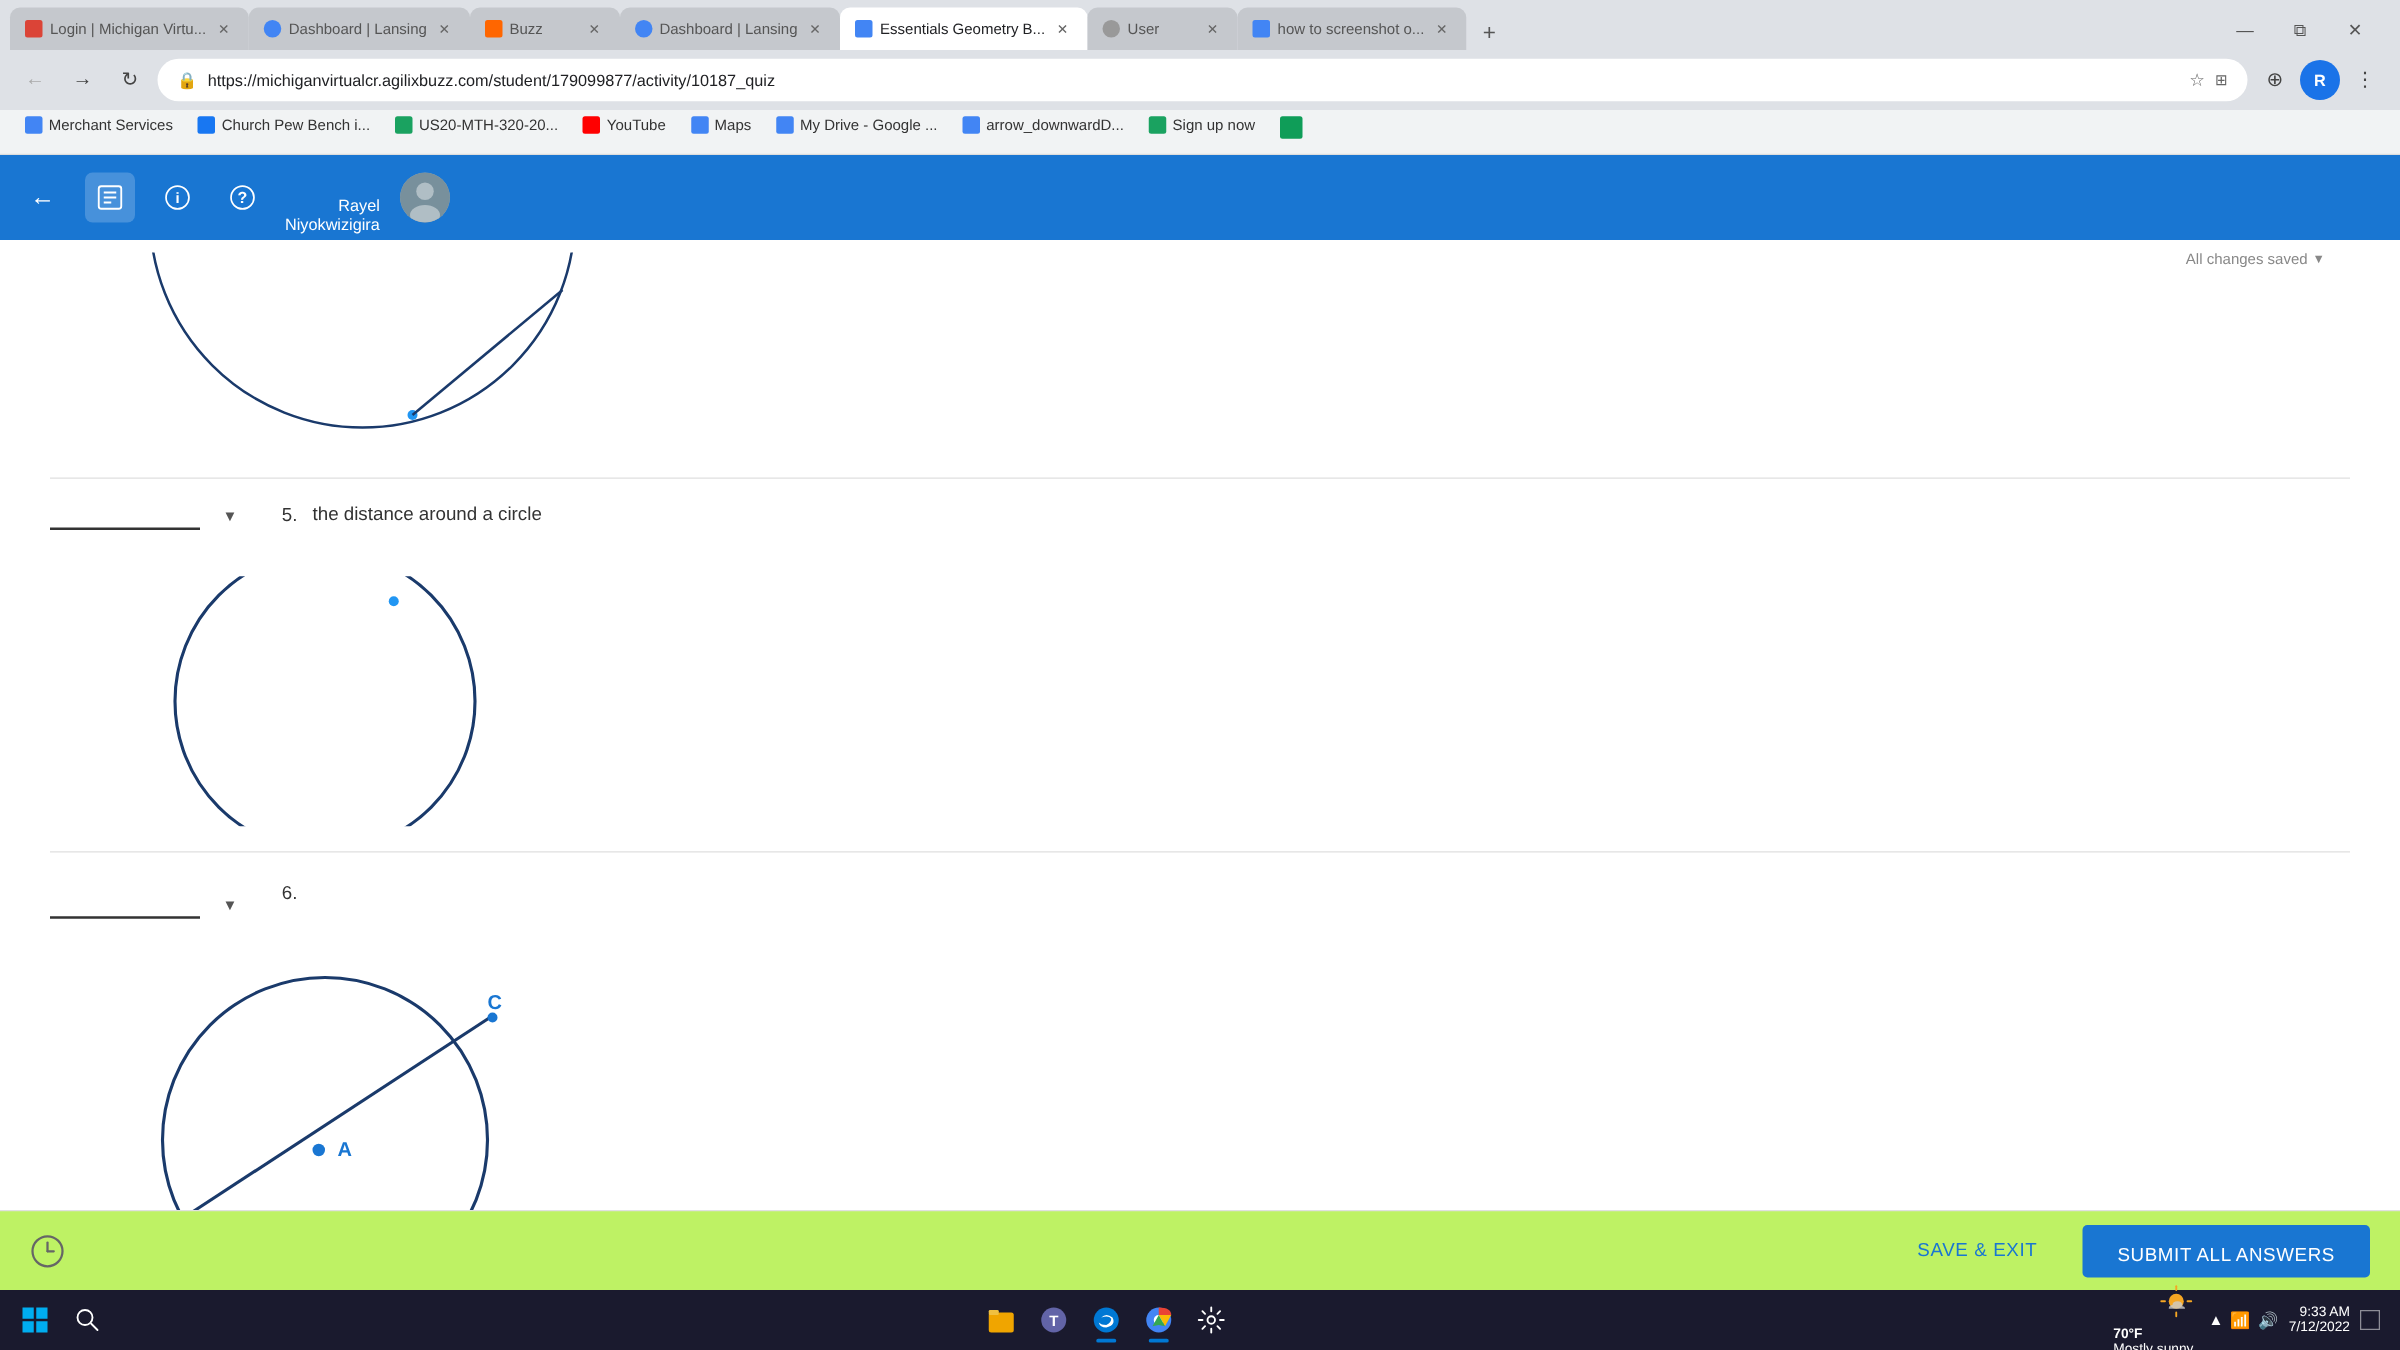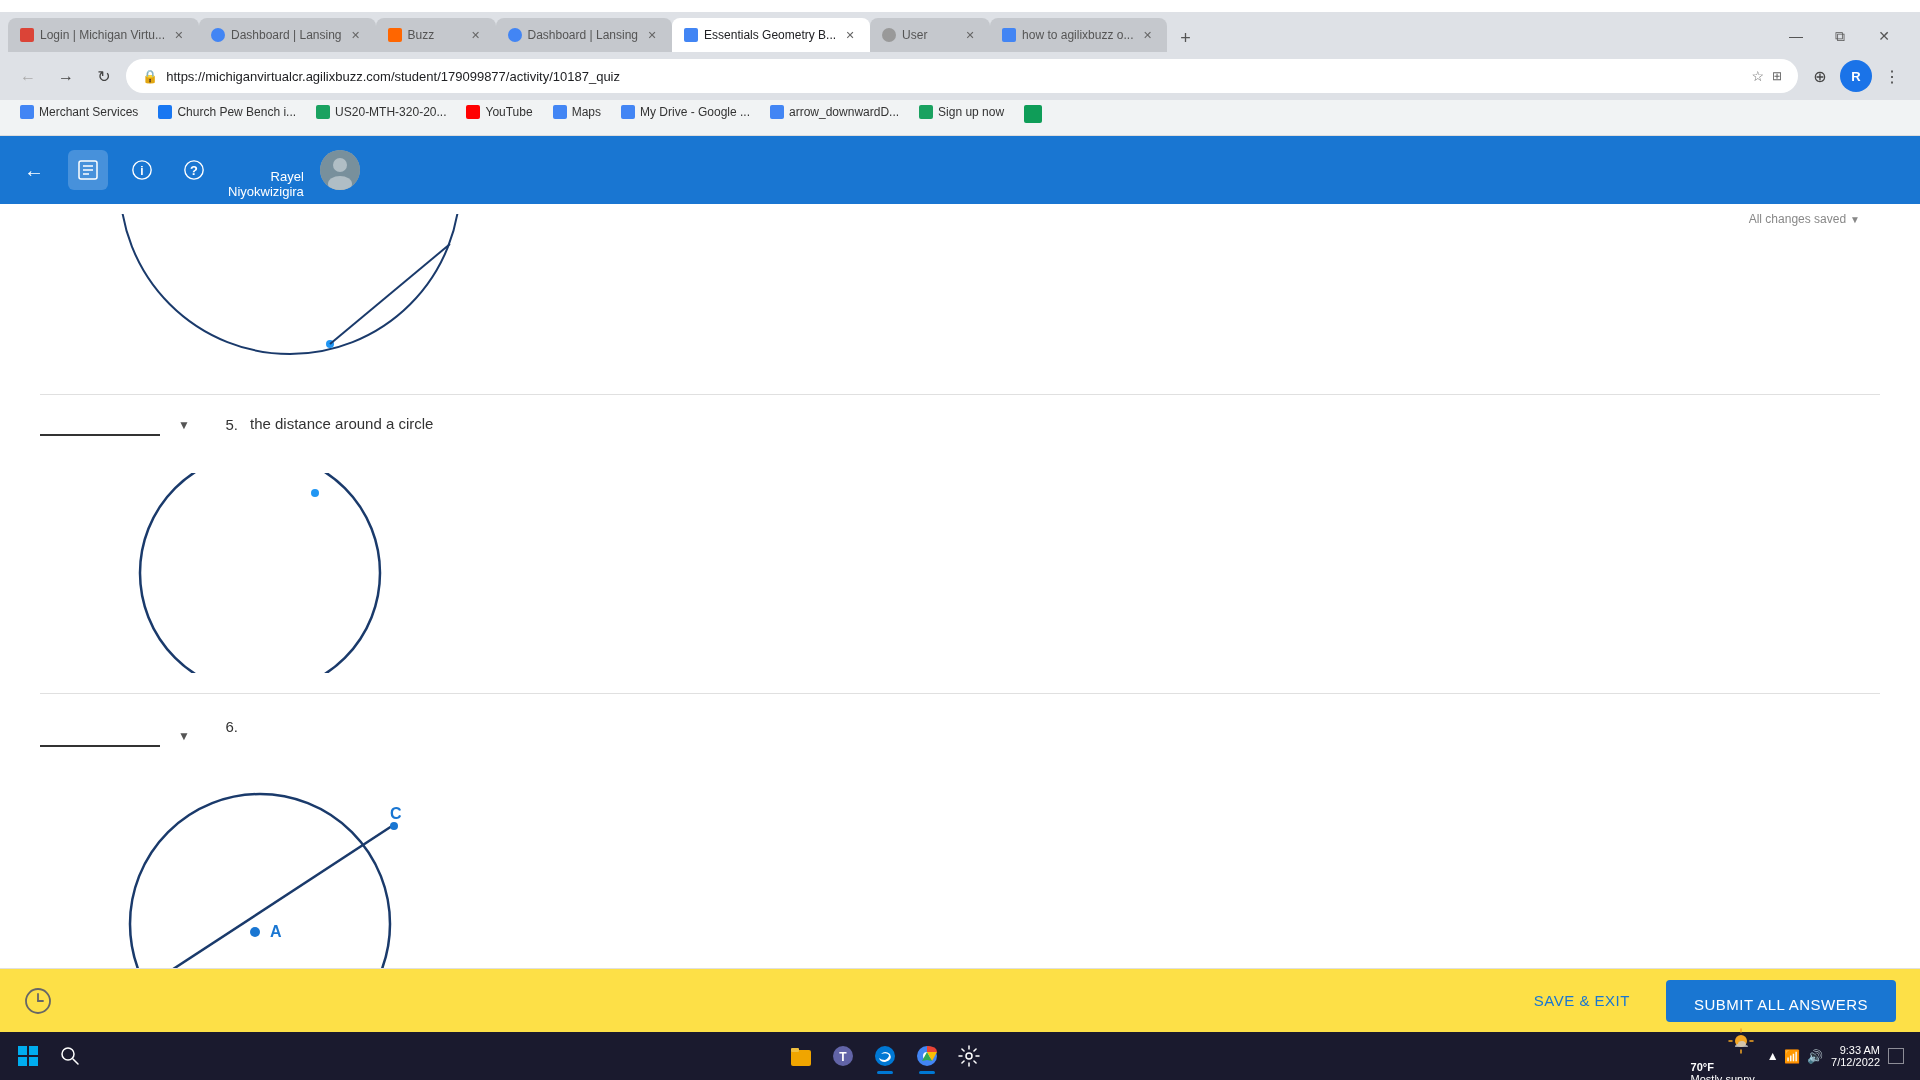--- a/index.html
+++ b/index.html
@@ -1,19 +1,19 @@
 <!DOCTYPE html>
 <html><head>
   <meta charset="utf-8">
   <style>
     * { margin: 0; padding: 0; box-sizing: border-box; }
     body { font-family: 'Segoe UI', Arial, sans-serif; background: #fff; width: 1920px; height: 1080px; overflow: hidden; display: flex; flex-direction: column; }
 
     
-    .browser-chrome { background: #f0abfc; flex-shrink: 0; margin-top: 12px; }
+    .browser-chrome { background: #f0abfc; flex-shrink: 0; }
 
     
     .tab-bar { display: flex; align-items: flex-end; height: 40px; background: #dee1e6; padding: 0 8px; gap: 0; }
     .tab { display: flex; align-items: center; height: 34px; padding: 0 12px; border-radius: 8px 8px 0 0; font-size: 12px; max-width: 200px; min-width: 120px; gap: 6px; cursor: pointer; position: relative; }
     .tab.active { background: #fff; color: #202124; }
     .tab.inactive { background: #c5c8cd; color: #555; }
     .tab-favicon { width: 14px; height: 14px; flex-shrink: 0; }
     .tab-label { flex: 1; overflow: hidden; text-overflow: ellipsis; white-space: nowrap; }
     .tab-close { width: 16px; height: 16px; display: flex; align-items: center; justify-content: center; border-radius: 50%; font-size: 11px; color: #666; flex-shrink: 0; }
     .tab-new { width: 28px; height: 28px; display: flex; align-items: center; justify-content: center; margin-left: 4px; border-radius: 50%; font-size: 18px; color: #555; cursor: pointer; }
@@ -56,21 +56,21 @@
     .section-divider { border: none; border-top: 1px solid #e0e0e0; margin: 0 0 0 0; }
 
     
     .question-row { display: flex; align-items: flex-start; padding: 16px 0; gap: 12px; }
     .question-number { font-size: 15px; color: #333; min-width: 30px; }
     .dropdown-arrow { width: 24px; height: 24px; display: flex; align-items: center; justify-content: center; cursor: pointer; color: #555; font-size: 12px; margin-top: 2px; }
     .answer-blank { display: inline-block; width: 120px; height: 24px; border-bottom: 2px solid #333; margin-right: 8px; vertical-align: middle; }
     .question-text { font-size: 15px; color: #333; line-height: 1.5; }
 
     
-    .bottom-bar { display: flex; align-items: center; height: 64px; background: #fde047; border-top: 1px solid #e0e0e0; padding: 0 24px; flex-shrink: 0; }
+    .bottom-bar { display: flex; align-items: center; height: 64px; background: #bef264; border-top: 1px solid #e0e0e0; padding: 0 24px; flex-shrink: 0; }
     .clock-icon { color: #666; font-size: 22px; }
     .bottom-right { margin-left: auto; display: flex; gap: 12px; align-items: center; }
     .save-exit-btn { height: 42px; padding: 0 24px; border: none; background: transparent; font-size: 15px; color: #1976d2; font-weight: 500; cursor: pointer; letter-spacing: 0.5px; }
     .submit-btn { height: 42px; padding: 16px 28px; border: none; background: #1976d2; color: #fff; font-size: 15px; font-weight: 500; cursor: pointer; border-radius: 4px; letter-spacing: 0.5px; }
 
     
     .taskbar { display: flex; align-items: center; height: 48px; background: #1a1a2e; flex-shrink: 0; padding: 0 8px; gap: 4px; }
     .taskbar-start { width: 40px; height: 40px; display: flex; align-items: center; justify-content: center; cursor: pointer; }
     .taskbar-search { width: 36px; height: 36px; display: flex; align-items: center; justify-content: center; cursor: pointer; color: #fff; font-size: 16px; }
     .taskbar-apps { display: flex; gap: 2px; align-items: center; flex: 1; justify-content: center; }
@@ -122,21 +122,21 @@
     </div>
 
     <div class="tab inactive">
       <div class="tab-favicon" style="background:#999;border-radius:50%;width:14px;height:14px;"></div>
       <span class="tab-label">User</span>
       <div class="tab-close">✕</div>
     </div>
 
     <div class="tab inactive">
       <div class="tab-favicon" style="background:#4285f4;border-radius:2px;"></div>
-      <span class="tab-label">how to agilixbuzz o...</span>
+      <span class="tab-label">how to screenshot o...</span>
       <div class="tab-close">✕</div>
     </div>
     <div class="tab-new">+</div>
 
     <div style="margin-left:auto;display:flex;align-items:center;gap:4px;padding-right:8px;">
       <div style="width:40px;height:32px;display:flex;align-items:center;justify-content:center;cursor:pointer;color:#555;font-size:14px;">—</div>
       <div style="width:40px;height:32px;display:flex;align-items:center;justify-content:center;cursor:pointer;color:#555;font-size:14px;">⧉</div>
       <div style="width:40px;height:32px;display:flex;align-items:center;justify-content:center;cursor:pointer;color:#555;font-size:14px;">✕</div>
     </div>
   </div>

